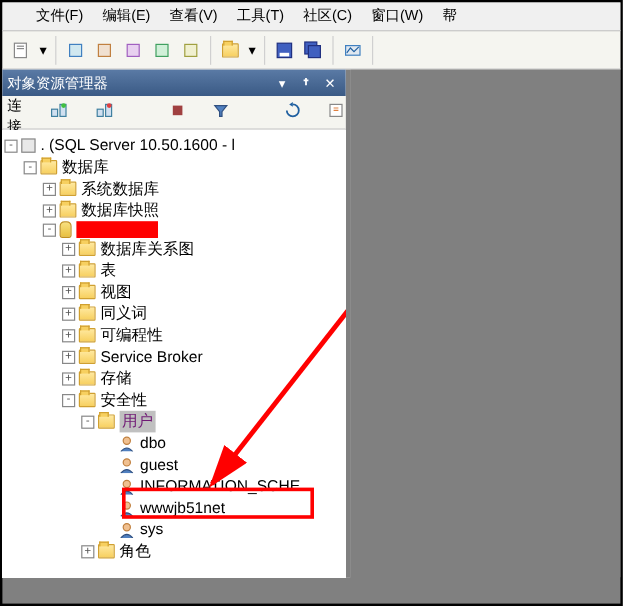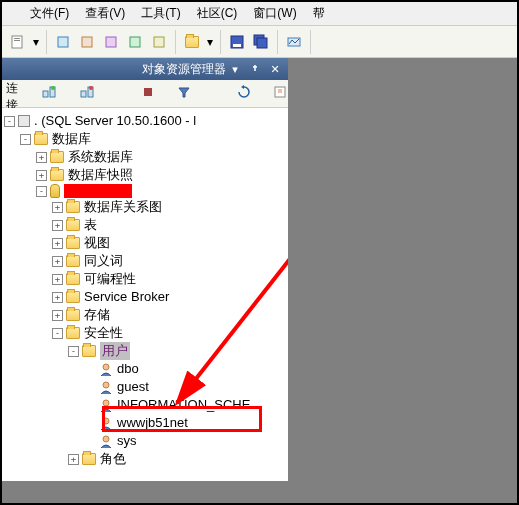--- a/index.html
+++ b/index.html
@@ -6,21 +6,21 @@
   body { margin: 0; padding: 0; width: 519px; height: 505px; overflow: hidden; background: #808080; font-size: 12px; }
   .window { width: 519px; height: 505px; border: 2px solid #000; background: #808080; }
   .titlebar { height: 22px; background: linear-gradient(#1658a6, #0a4690); color: #fff; padding: 3px 6px; font-weight: bold; font-family: "Courier New", monospace; letter-spacing: 1px; }
   .menubar { height: 24px; background: #f0f0f0; border-bottom: 1px solid #ccc; display: flex; align-items: center; padding: 0 20px; }
   .menu-item { padding: 2px 8px; cursor: pointer; }
   .toolbar { height: 32px; background: #f5f5f0; border-bottom: 1px solid #ccc; display: flex; align-items: center; padding: 0 4px; gap: 2px; }
   .tb-grp { display: flex; align-items: center; gap: 0; border-right: 1px solid #d0d0d0; padding-right: 4px; margin-right: 2px; }
   .tb-btn { width: 24px; height: 24px; display: flex; align-items: center; justify-content: center; border: 1px solid transparent; cursor: pointer; }
   .content { display: flex; height: calc(100% - 78px); }
   .panel { width: 290px; background: #fff; border-right: 4px solid #808080; display: flex; flex-direction: column; }
-  .panel-header { height: 22px; background: linear-gradient(#5a7aa5, #3a5a85); color: #fff; display: flex; align-items: center; padding: 0 4px; justify-content: flex-end; }
+  .panel-header { height: 22px; background: linear-gradient(#5a7aa5, #3a5a85); color: #fff; display: flex; align-items: center; padding: 0 4px; justify-content: space-between; }
   .panel-hdr-ctrls { display: flex; gap: 2px; }
   .panel-hdr-btn { width: 18px; height: 16px; display: flex; align-items: center; justify-content: center; cursor: pointer; color: #fff; font-size: 11px; }
   .panel-toolbar { height: 28px; background: #f5f5f0; border-bottom: 1px solid #ccc; display: flex; align-items: flex-start; padding: 0 4px; gap: 20px; }
   .connect-label { margin-right: 2px; }
   .tree { flex: 1; overflow: auto; padding: 4px 2px; background: #fff; font-family: "SimSun", monospace; font-size: 13px; color: #000; }
   .node { white-space: nowrap; line-height: 18px; display: flex; align-items: center; }
   .expander { width: 11px; height: 11px; border: 1px solid #888; display: inline-flex; align-items: center; justify-content: center; font-size: 9px; line-height: 9px; margin-right: 3px; cursor: pointer; color: #555; font-family: monospace; }
   .no-expander { width: 15px; display: inline-block; }
   .icon-folder { width: 14px; height: 12px; background: linear-gradient(#ffe9a0, #f7d060); border: 1px solid #d0a030; border-radius: 1px; display: inline-block; margin-right: 4px; position: relative; }
   .icon-folder::before { content: ""; position: absolute; top: -3px; left: 0; width: 6px; height: 3px; background: #f7d060; border: 1px solid #d0a030; border-bottom: none; }
@@ -37,20 +37,21 @@
   .i1 { width: 16px; } .i2 { width: 32px; } .i3 { width: 48px; }
   .i4 { width: 64px; } .i5 { width: 80px; }
 </style>
 </head>
 <body>
 
 <div class="window">
 
   <div class="menubar">
     <div class="menu-item">文件(F)</div>
+    <div class="menu-item">编辑(E)</div>
     <div class="menu-item">查看(V)</div>
     <div class="menu-item">工具(T)</div>
     <div class="menu-item">社区(C)</div>
     <div class="menu-item">窗口(W)</div>
     <div class="menu-item">帮</div>
   </div>
 
   <div class="toolbar">
     <div class="tb-grp">
       <div class="tb-btn">

